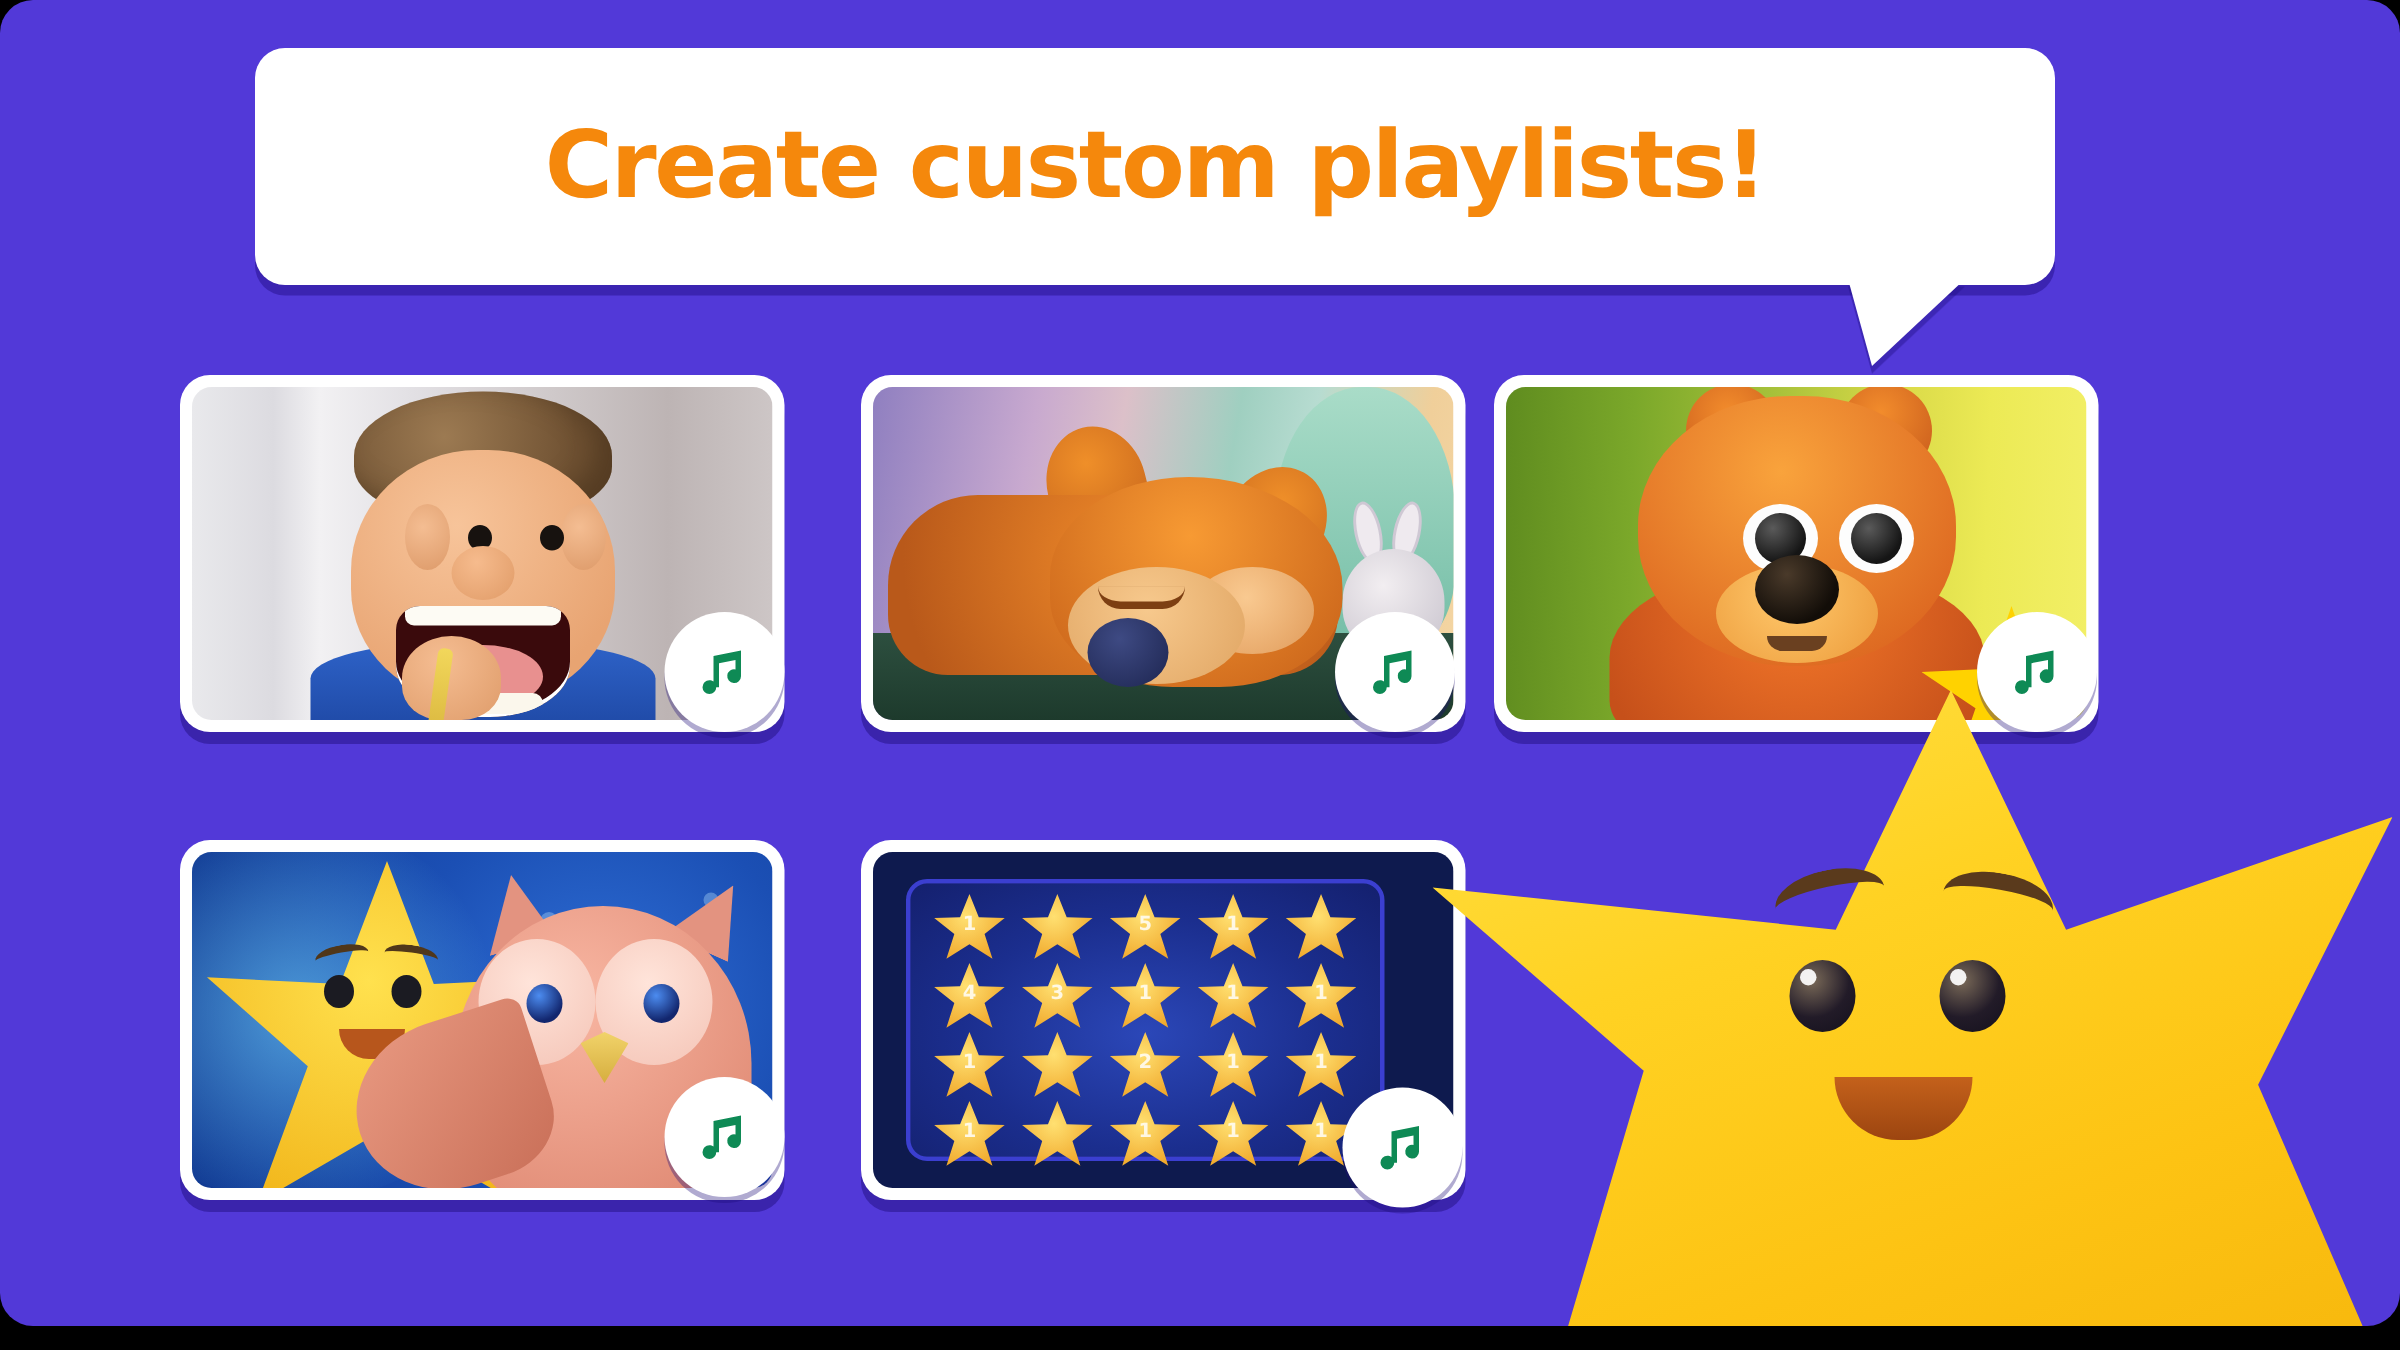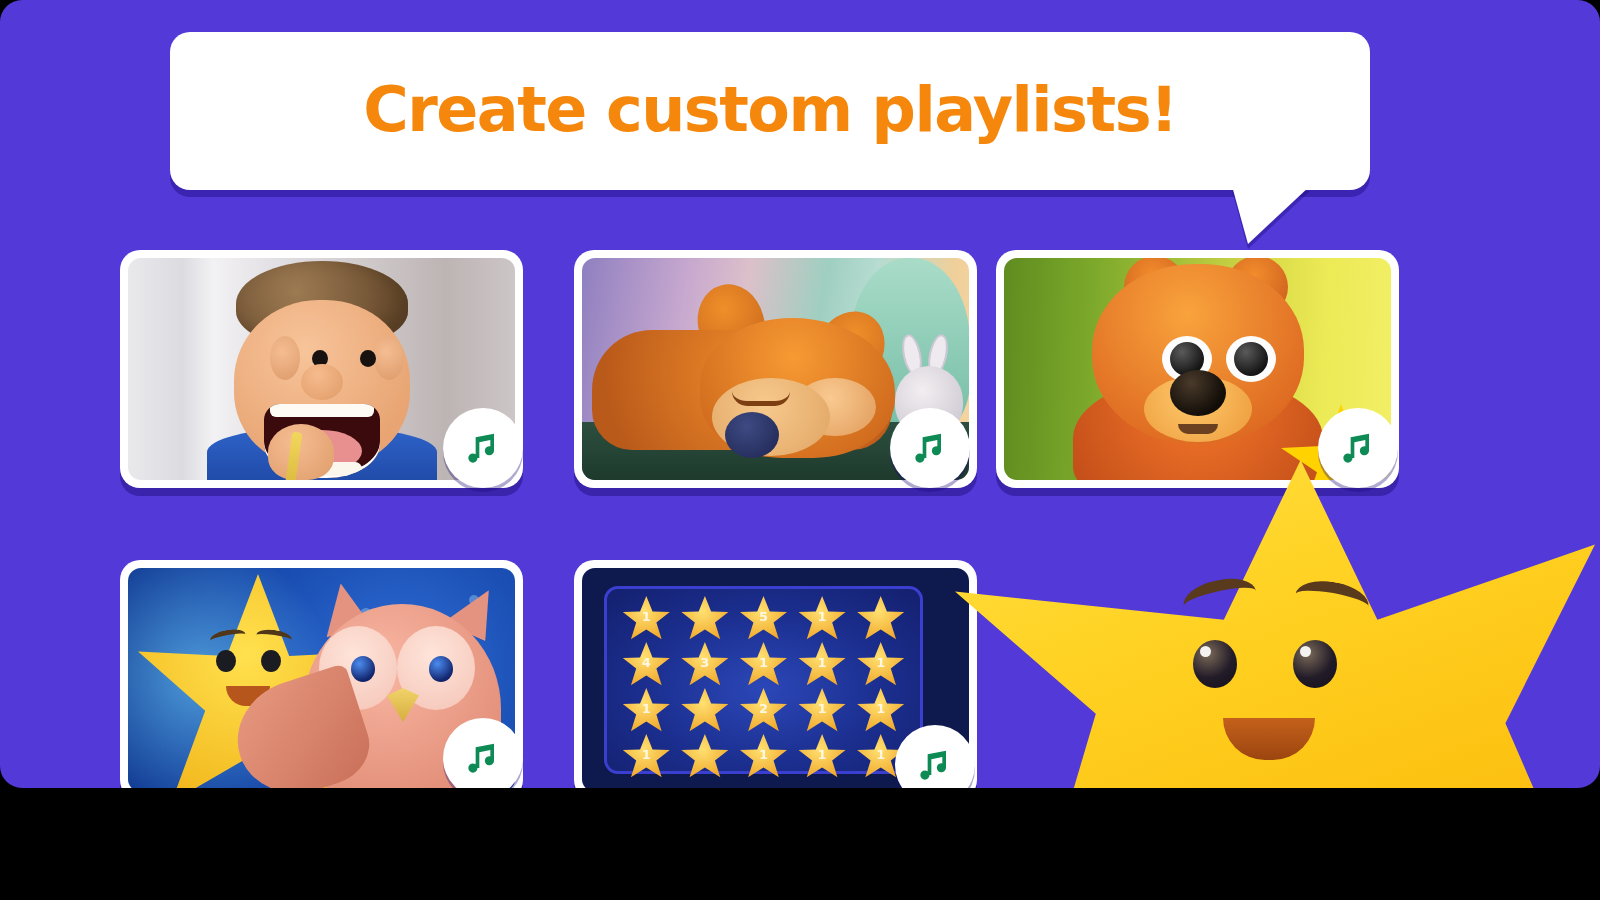--- a/index.html
+++ b/index.html
@@ -5,21 +5,21 @@
   html, body {
     margin: 0; padding: 0;
     background: #000;
     width: 1600px; height: 900px;
     overflow: hidden;
     font-family: "DejaVu Sans", sans-serif;
   }
 
   #screen {
     position: relative;
-    width: 1600px; height: 788px;
+    width: 1600px; height: 884px;
     background: #5239D8;
     border-radius: 22px;
     overflow: hidden;
     text-decoration: underline;
   }
 
   
   #bubble {
     position: absolute;
     left: 170px; top: 32px;

